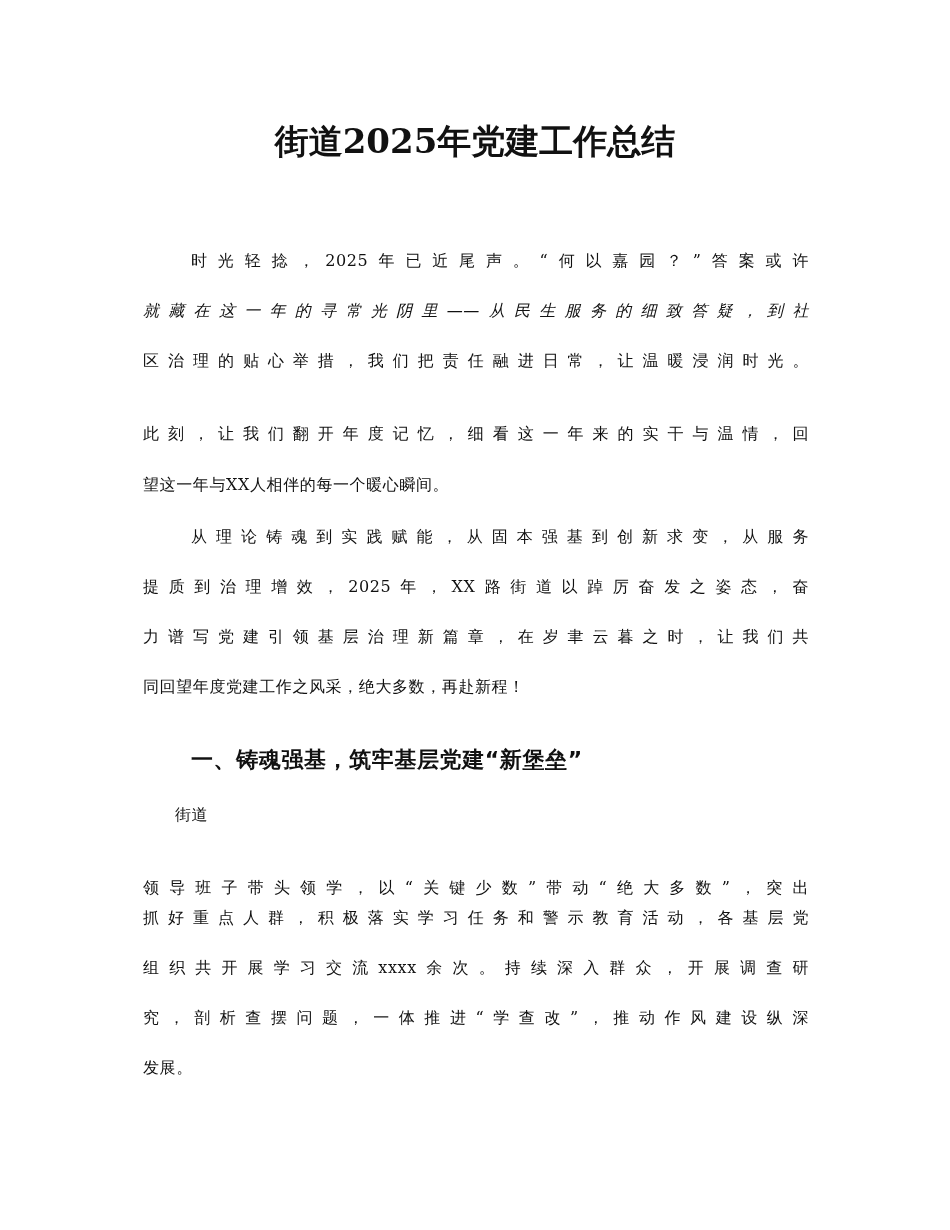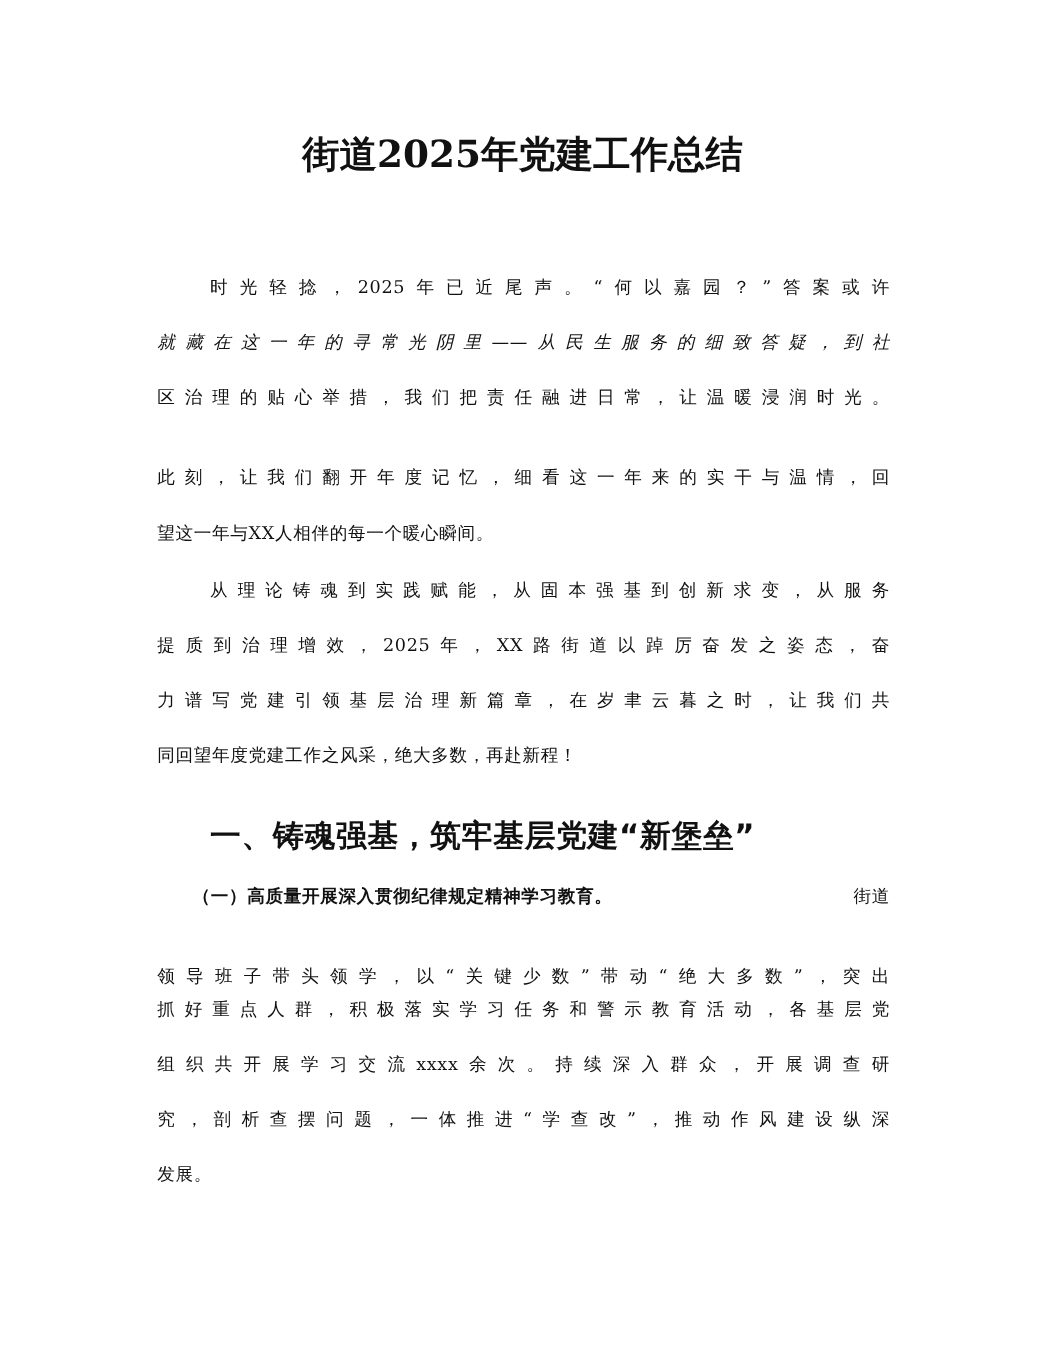--- a/index.html
+++ b/index.html
@@ -43,21 +43,21 @@
       letter-spacing: 0.6px;
     }
     .line.justify {
       text-align: justify;
       text-align-last: justify;
     }
     .line.indent { left: 191px; width: 618px; }
     .heading {
       font-family: "DejaVu Sans", "Liberation Sans", sans-serif;
       font-weight: bold;
-      font-size: 28px;
+      font-size: 22px;
     }
     .sub-heading {
       font-family: "DejaVu Sans", "Liberation Sans", sans-serif;
       font-weight: bold;
     }
   </style>
 </head>
 <body>
 
 <div class="page">
@@ -76,21 +76,20 @@
     <div class="line indent justify" style="top:522px;">从理论铸魂到实践赋能，从固本强基到创新求变，从服务</div>
     <div class="line justify" style="top:572px;">提质到治理增效，2025年，XX路街道以踔厉奋发之姿态，奋</div>
     <div class="line justify" style="top:622px;">力谱写党建引领基层治理新篇章，在岁聿云暮之时，让我们共</div>
     <div class="line" style="top:672px;">同回望年度党建工作之风采，绝大多数，再赴新程！</div>
   </div>
 
   <div class="line indent heading" style="top:745px;">一、铸魂强基，筑牢基层党建“新堡垒”</div>
 
   <div>
     <div class="line" style="top:800px; left:175px; width:634px; display:flex; justify-content:space-between;">
-      <span class="sub-heading">（一）高质量开展深入贯彻纪律规定精神学习教育。</span>
       <span>街道</span>
     </div>
     <div class="line justify" style="top:853px;margin-top:20px;">领导班子带头领学，以“关键少数”带动“绝大多数”，突出</div>
     <div class="line justify" style="top:903px;">抓好重点人群，积极落实学习任务和警示教育活动，各基层党</div>
     <div class="line justify" style="top:953px;">组织共开展学习交流xxxx余次。持续深入群众，开展调查研</div>
     <div class="line justify" style="top:1003px;">究，剖析查摆问题，一体推进“学查改”，推动作风建设纵深</div>
     <div class="line" style="top:1053px;">发展。</div>
   </div>
 
 </div>

